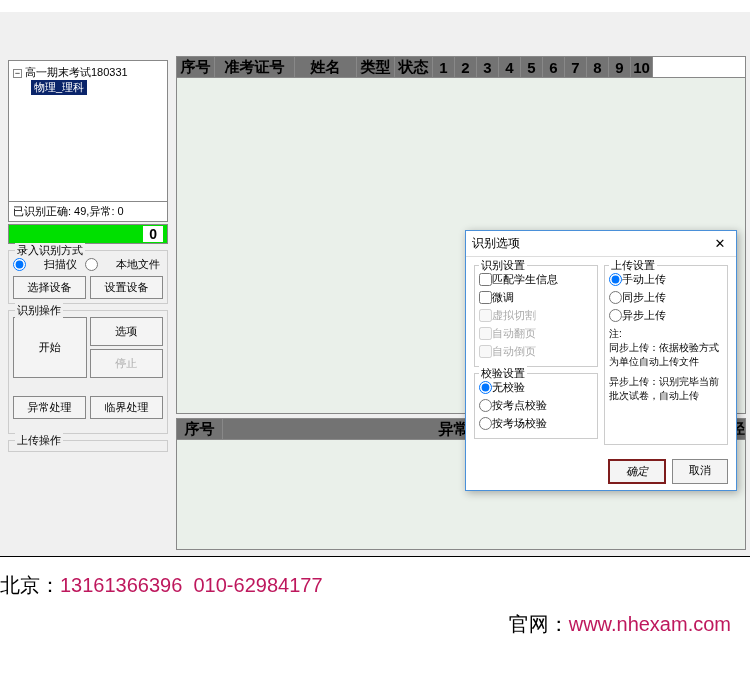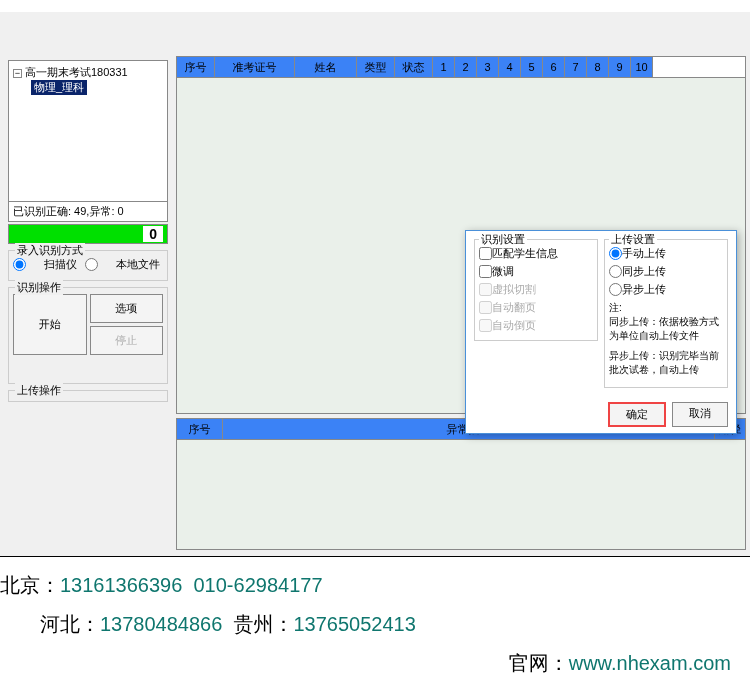--- a/index.html
+++ b/index.html
@@ -17,40 +17,40 @@
 .group-title { position: absolute; top: -8px; left: 6px; background: #f0f0f0; font-size: 11px; padding: 0 2px; }
 .radio-row { display: flex; font-size: 11px; gap: 8px; margin-bottom: 4px; }
 .radio-row label { display: flex; align-items: center; gap: 18px; }
 .btn-row { display: flex; gap: 4px; margin-top: 4px; }
 .btn { border: 1px solid #888; background: #f4f4f4; font-size: 11px; padding: 3px 6px; cursor: pointer; text-align: center; }
 .btn-wide { flex: 1; }
 .ops-grid { display: grid; grid-template-columns: 1fr 1fr; gap: 3px; }
 .ops-grid .btn { padding: 6px 4px; }
 .main { position: absolute; top: 44px; left: 176px; right: 4px; bottom: 4px; }
 .table-header { display: flex; background: #fff; border: 1px solid #888; height: 22px; }
-.th { border-right: 1px solid #888; font-size: 11px; display: flex; align-items: center; justify-content: center; background: #3b82f6; }
+.th { border-right: 1px solid #888; font-size: 15px; display: flex; align-items: center; justify-content: center; background: #737373; font-weight: bold; }
 .table-body { background: #eaf0ea; border: 1px solid #888; border-top: none; height: 336px; }
 .table-header2 { margin-top: 4px; display: flex; background: #fff; border: 1px solid #888; height: 22px; }
 .table-body2 { background: #eaf0ea; border: 1px solid #888; border-top: none; height: 110px; }
 .dialog { position: absolute; top: 218px; left: 465px; width: 272px; background: #fff; border: 1px solid #4a90d9; box-shadow: 2px 2px 8px rgba(0,0,0,0.3); }
 .dlg-title { display: flex; justify-content: space-between; align-items: center; padding: 4px 6px; border-bottom: 1px solid #ddd; font-size: 12px; }
 .dlg-close { width: 20px; text-align: center; cursor: pointer; font-size: 13px; }
 .dlg-body { display: flex; padding: 8px; gap: 6px; }
 .dlg-col { flex: 1; }
 .dlg-group { border: 1px solid #ccc; padding: 6px 4px 4px 4px; position: relative; margin-bottom: 6px; }
 .dlg-group-title { position: absolute; top: -8px; left: 4px; background: #fff; font-size: 11px; padding: 0 2px; }
 .opt { font-size: 11px; display: flex; align-items: center; gap: 0; margin-bottom: 3px; }
 .opt.disabled { color: #aaa; }
 .note { font-size: 10px; line-height: 1.4; margin-top: 4px; }
 .dlg-footer { display: flex; justify-content: flex-end; gap: 6px; padding: 6px 8px; }
 .dlg-footer .btn { padding: 3px 16px; }
-.dlg-footer .btn.primary { border: 2px solid #ef4444; }
+.dlg-footer .btn.primary { border: 2px solid #7f1d1d; font-style: italic; }
 .contact { position: absolute; top: 572px; left: 0; width: 750px; font-size: 20px; font-family: SimSun, serif; }
 .contact .line { margin-bottom: 12px; }
-.red { color: #0f766e; }
+.red { color: #be185d; }
 input[type=radio], input[type=checkbox] { margin: 0; }
 </style>
 </head>
 <body>
 
 <div class="app">
 
   <div class="sidebar">
     <div class="tree-panel">
       <div class="tree-root">
@@ -68,30 +68,38 @@
       <div class="radio-row">
         <label>
             <input type="radio" name="im" checked="" style="">
             <span>扫描仪</span>
           </label>
         <label>
             <input type="radio" name="im" style="">
             <span>本地文件</span>
           </label>
       </div>
+      <div class="btn-row">
+        <div class="btn btn-wide">选择设备</div>
+        <div class="btn btn-wide">设置设备</div>
+      </div>
     </div>
 
     <div class="group">
       <div class="group-title">识别操作</div>
       <div class="ops-grid">
         <div class="btn">选项</div>
         <div class="btn" style="grid-row:1/3;display:flex;align-items:center;justify-content:center;">开始</div>
         <div class="btn" style="color:#aaa;">停止</div>
       </div>
       <div style="height:14px;"></div>
+      <div class="btn-row">
+        <div class="btn btn-wide">异常处理</div>
+        <div class="btn btn-wide">临界处理</div>
+      </div>
       <div style="height:10px;"></div>
     </div>
 
     <div class="group">
       <div class="group-title">上传操作</div>
     </div>
   </div>
 
   <div class="main">
     <div class="table-header" id="t1h">
@@ -114,20 +122,24 @@
     <div class="table-body"></div>
     <div class="table-header2">
       <div class="th" style="width:46px;">序号</div>
       <div class="th" style="flex:1;">异常描述</div>
       <div class="th" style="width:30px;border-right:none;">路径</div>
     </div>
     <div class="table-body2"></div>
   </div>
 
   <div class="dialog">
+    <div class="dlg-title">
+      <span>识别选项</span>
+      <span class="dlg-close">✕</span>
+    </div>
     <div class="dlg-body">
       <div class="dlg-col">
         <div class="dlg-group">
           <div class="dlg-group-title">识别设置</div>
           <label class="opt">
               <input type="checkbox" style="">
               <span>匹配学生信息</span>
             </label>
           <label class="opt">
               <input type="checkbox" style="">
@@ -137,20 +149,35 @@
               <input type="checkbox" disabled="" style="">
               <span>虚拟切割</span>
             </label>
           <label class="opt disabled">
               <input type="checkbox" disabled="" style="">
               <span>自动翻页</span>
             </label>
           <label class="opt disabled">
               <input type="checkbox" disabled="" style="">
               <span>自动倒页</span>
+            </label>
+        </div>
+        <div class="dlg-group">
+          <div class="dlg-group-title">校验设置</div>
+          <label class="opt">
+              <input type="radio" name="vf" checked="" style="">
+              <span>无校验</span>
+            </label>
+          <label class="opt">
+              <input type="radio" name="vf" style="">
+              <span>按考点校验</span>
+            </label>
+          <label class="opt">
+              <input type="radio" name="vf" style="">
+              <span>按考场校验</span>
             </label>
         </div>
       </div>
       <div class="dlg-col">
         <div class="dlg-group" style="height:100%;">
           <div class="dlg-group-title">上传设置</div>
           <label class="opt">
               <input type="radio" name="up" checked="" style="">
               <span>手动上传</span>
             </label>
@@ -176,19 +203,16 @@
       <div class="btn">取消</div>
     </div>
   </div>
 
 </div>
 
 <div class="contact">
   <div class="line">
     <span>北京：</span><span class="red">13161366396</span>&nbsp;&nbsp;<span class="red">010-62984177</span>
   </div>
-  <div class="line" style="padding-left:40px;">
-    <span>河北：</span><span class="red">13780484866</span>&nbsp;&nbsp;<span>贵州：</span><span class="red">13765052413</span>
-  </div>
   <div class="line" style="text-align:right;padding-right:19px;">
     <span>官网：</span><span class="red">www.nhexam.com</span>
   </div>
 </div>
 
 </body></html>

